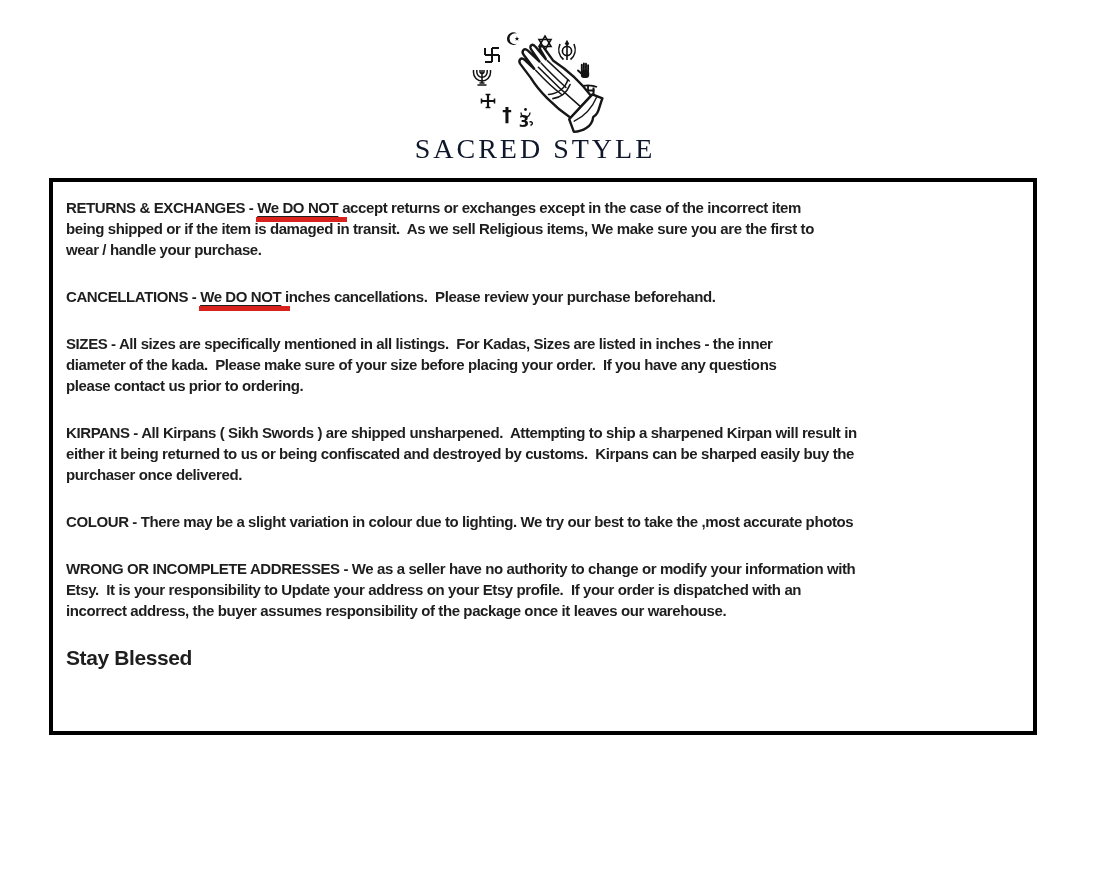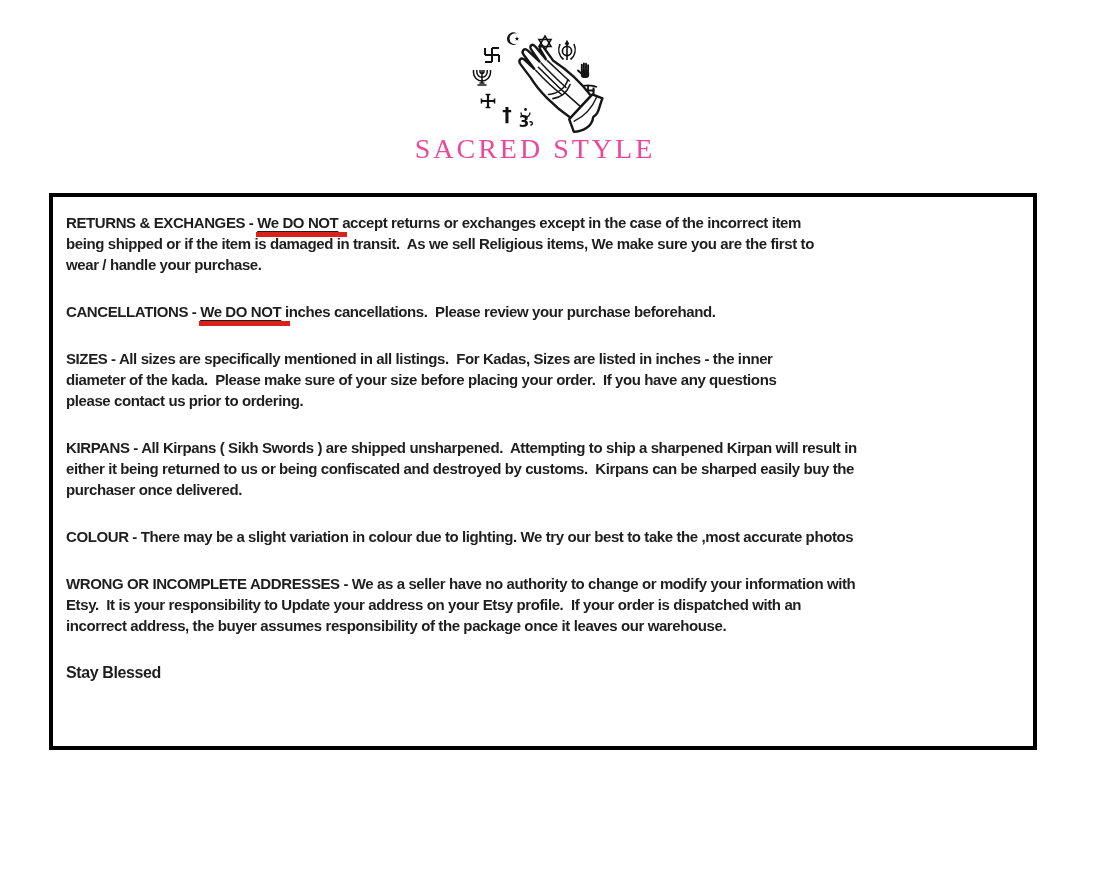--- a/index.html
+++ b/index.html
@@ -8,37 +8,37 @@
     background:#ffffff;
     font-family:"Liberation Sans",sans-serif;
     position:relative;
     overflow:hidden;
   }
   
   .logo-svg{position:absolute;left:455px;top:24px;width:160px;height:118px;}
   .brand{
     position:absolute;left:535px;top:133px;transform:translateX(-50%);
     font-family:"Liberation Serif",serif;
-    font-size:28px;letter-spacing:3px;color:#ec4899;white-space:nowrap;
+    font-size:28px;letter-spacing:3px;color:#0f172a;white-space:nowrap;
   }
   
   .policy{
-    position:absolute;left:49px;top:193px;
+    position:absolute;left:49px;top:178px;
     width:988px;height:557px;box-sizing:border-box;
     border:4px solid #000;
     padding:15px 5px 8px 13px;
     color:#1e1e1e;
   }
   .policy p{
     margin:0 0 26px 0;
     font-size:15px;line-height:21px;font-weight:bold;
     letter-spacing:-0.4px;
     white-space:pre-wrap;
   }
-  .policy p.signoff{font-size:16px;margin-bottom:0;}
+  .policy p.signoff{font-size:21px;margin-bottom:0;}
   .redline:not(:empty){
     position:relative;
     text-decoration:underline;
     text-decoration-thickness:1.5px;
     text-underline-offset:3px;
   }
   .redline:not(:empty)::after{
     content:"";position:absolute;
     left:-1px;right:-9px;bottom:-6px;height:5px;
     background:#da221c;

